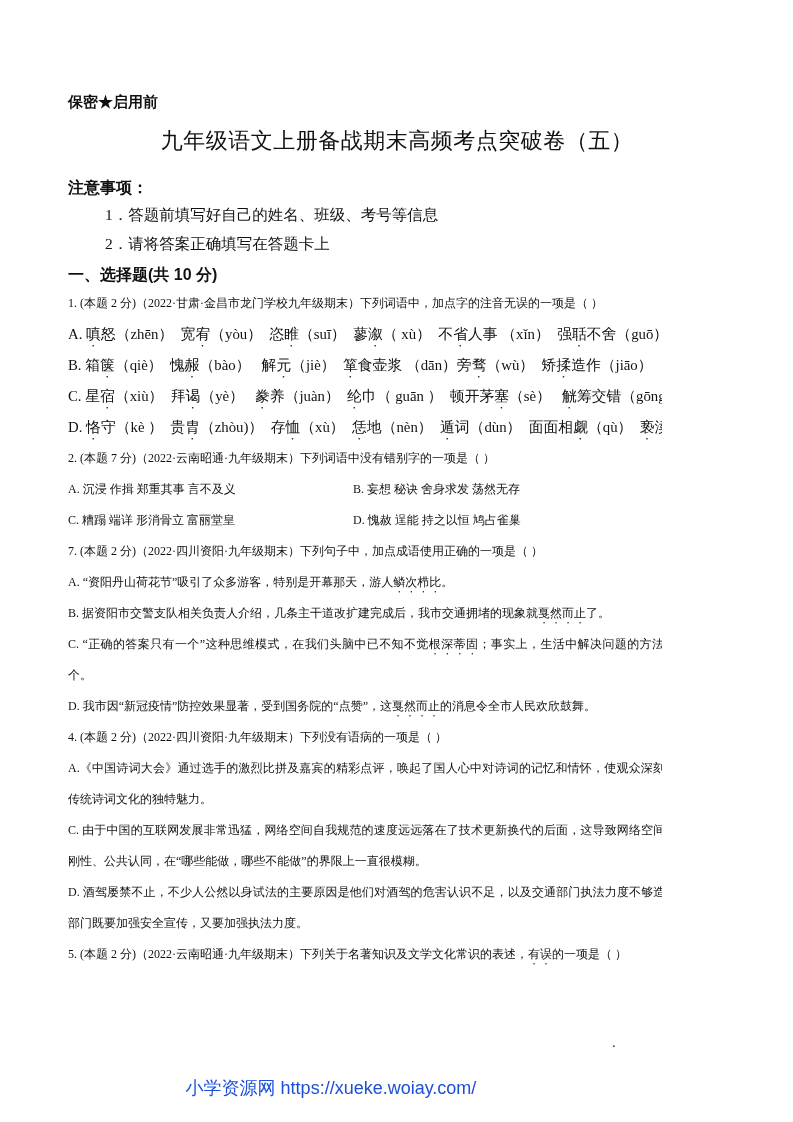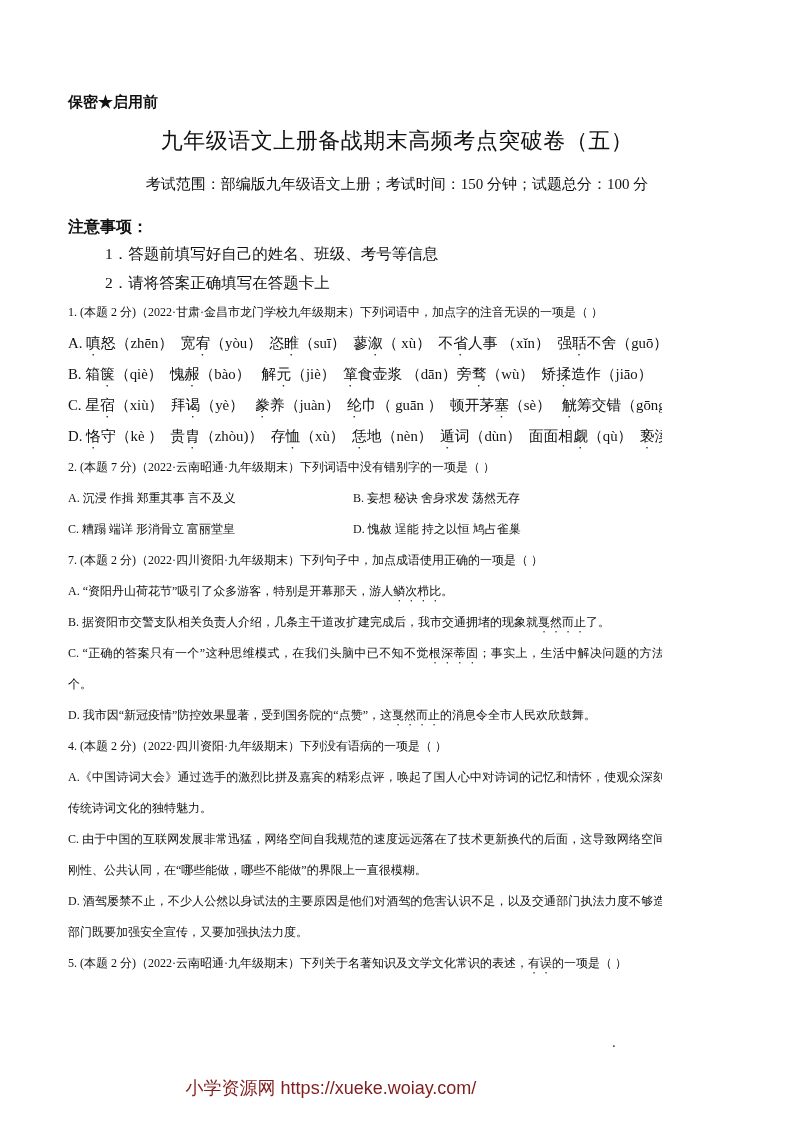--- a/index.html
+++ b/index.html
@@ -86,39 +86,39 @@
     color: #333333;
   }
   .watermark {
     position: absolute;
     left: 0;
     right: 0;
     top: 1076px;
     text-align: center;
     font-family: "Liberation Sans", sans-serif;
     font-size: 18px;
-    color: #7f1d1d;
+    color: #1d4ed8;
   }
 </style>
 </head>
 <body>
 
 <div class="page">
   <div class="content">
 
     <div class="confidential">保密★启用前</div>
 
     <h1 class="title">九年级语文上册备战期末高频考点突破卷（五）</h1>
 
-    <div class="exam-info">考试范围：部编版九年级语文上册；考试时间：150 分钟；试题总分：100 分</div>
 
     <div class="notice-heading">注意事项：</div>
     <div class="notice-item">1．答题前填写好自己的姓名、班级、考号等信息</div>
     <div class="notice-item">2．请将答案正确填写在答题卡上</div>
 
+    <div class="section-heading">一、选择题(共 10 分)</div>
 
     <div>
       <p class="line">1. (本题 2 分)（2022·甘肃·金昌市龙门学校九年级期末）下列词语中，加点字的注音无误的一项是（  ）</p>
       <p class="line opt1">A. <span class="em-dot">嗔</span>怒（zhēn）  宽<span class="em-dot">宥</span>（yòu）  恣<span class="em-dot">睢</span>（suī）  蓼<span class="em-dot">溆</span>（ xù）  不<span class="em-dot">省</span>人事 （xǐn）  强<span class="em-dot">聒</span>不舍（guō）</p>
       <p class="line opt1">B. 箱<span class="em-dot">箧</span>（qiè）  愧<span class="em-dot">赧</span>（bào）   解<span class="em-dot">元</span>（jiè）  <span class="em-dot">箪</span>食壶浆 （dān）旁<span class="em-dot">骛</span>（wù）  矫<span class="em-dot">揉</span>造作（jiāo）</p>
       <p class="line opt1">C. 星<span class="em-dot">宿</span>（xiù）  拜<span class="em-dot">谒</span>（yè）   <span class="em-dot">豢</span>养（juàn）  <span class="em-dot">纶</span>巾（ guān ）  顿开茅<span class="em-dot">塞</span>（sè）   <span class="em-dot">觥</span>筹交错（gōng）</p>
       <p class="line opt1">D. <span class="em-dot">恪</span>守（kè ）  贵<span class="em-dot">胄</span>（zhòu)）  存<span class="em-dot">恤</span>（xù）  <span class="em-dot">恁</span>地（nèn）  <span class="em-dot">遁</span>词（dùn）  面面相<span class="em-dot">觑</span>（qù）  <span class="em-dot">亵</span>渎（xiè）</p>
     </div>
 
     <div>

